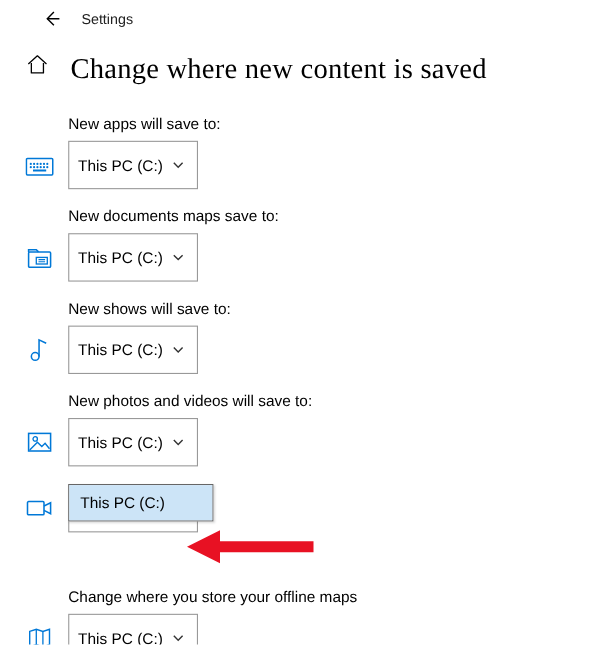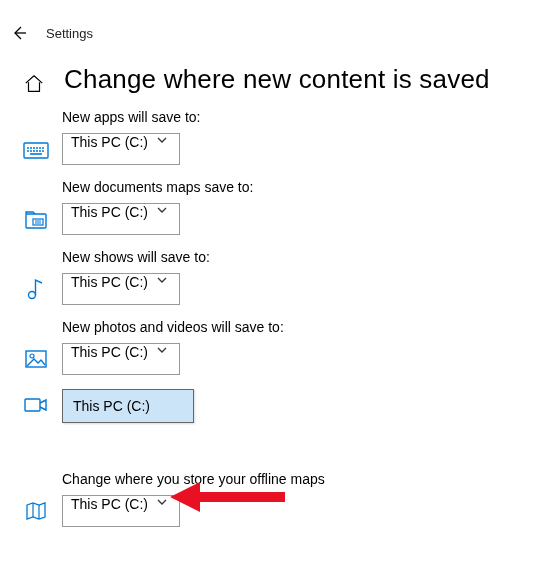--- a/index.html
+++ b/index.html
@@ -11,56 +11,58 @@
     background: #fff;
     width: 547px;
     height: 586px;
     overflow: hidden;
     position: relative;
   }
   .titlebar {
     display: flex;
     align-items: center;
     gap: 18px;
-    padding: 24px 10px 4px 10px;
+    padding: 8px 10px 4px 10px;
+    margin-left: 28px;
   }
   .titlebar .back {
     width: 18px;
     height: 18px;
     display: flex;
     align-items: center;
     justify-content: center;
     cursor: pointer;
   }
   .titlebar .title {
     font-size: 13px;
     color: #222;
   }
   .header-row {
     display: flex;
-    align-items: flex-end;
+    align-items: flex-start;
     gap: 18px;
     padding: 18px 10px 8px 22px;
+    font-family: Liberation Serif, serif;
   }
   .home-icon {
     width: 24px;
     display: flex;
     justify-content: center;
     cursor: pointer;
   }
   .page-heading {
     font-size: 26px;
     font-weight: 400;
     letter-spacing: 0.2px;
   }
   .content {
     padding: 2px 10px 0 22px;
   }
   .section {
-    margin-top: 4px;
+    margin-top: 16px;
     margin-bottom: 14px;
   }
   .section-label {
     font-size: 14px;
     color: #000;
     margin-left: 40px;
     margin-bottom: 8px;
     display: block;
   }
   .row {
@@ -72,24 +74,24 @@
     width: 28px;
     height: 24px;
     display: flex;
     align-items: center;
     justify-content: center;
     color: #0078d7;
   }
   .dropdown {
     border: 1px solid #999;
     background: #fff;
-    height: 32px;
+    height: 44px;
     min-width: 118px;
     display: flex;
-    align-items: flex-start;
+    align-items: center;
     padding: 0 8px;
     cursor: pointer;
     position: relative;
   }
   .dropdown .value {
     font-size: 14px;
   }
   .dropdown .chev {
     margin-left: 8px;
   }

